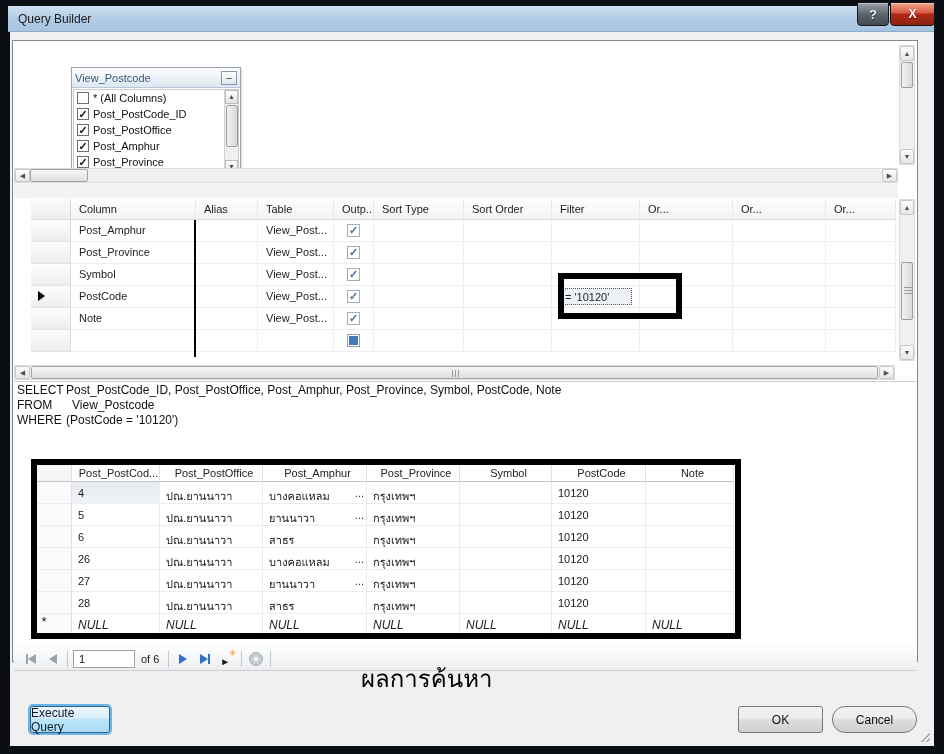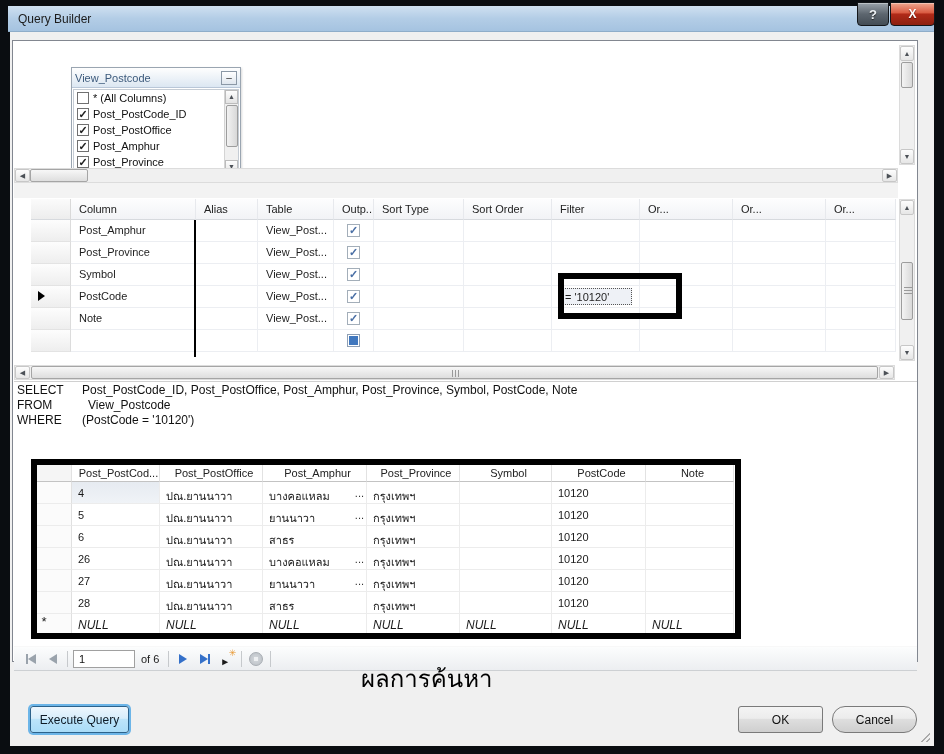--- a/index.html
+++ b/index.html
@@ -75,21 +75,21 @@
   .gridcb.ind { border:1px solid #8fa0b5; position:relative; }
   .gridcb.ind::after { content:""; position:absolute; left:1px; top:1px; right:1px; bottom:1px; background:#4178be; }
   .filter-val { position:absolute; left:6px; top:2px; width:74px; height:17px; border:1px dotted #555;
     background:#eef1f6; font-size:11px; color:#1e1e1e; padding:2px 0 0 6px; white-space:nowrap; }
   .vline-anno { position:absolute; background:#000; }
   .anno-box { position:absolute; border:6px solid #000; background:transparent; z-index:30; }
 
   
   .sqlpane { position:absolute; left:1px; top:340px; width:903px; height:74px; background:#fff; border-top:1px solid #d0d0d0; }
   .sqlline { display:flex; font-size:12px; color:#111; margin-top:1px; }
-  .sqlline .kw { width:68px; padding-left:3px; }
+  .sqlline .kw { width:52px; padding-left:3px; }
   .sqlline .cl { padding-left:0px; white-space:nowrap; }
   .sqlline.f .cl { padding-left:6px; }
 
   
   .res { position:absolute; left:24px; top:424px; display:grid;
     grid-template-columns:35px 88px 103px 104px 93px 92px 94px 88px; background:#fff; }
   .res .hc { height:17px; font-size:11px; color:#222; padding:2px 0 0 6px; background:#fff;
     border-bottom:1px solid #c3c3c3; border-right:1px solid #e2e2e2; white-space:nowrap; overflow:hidden;text-align:center; }
   .res .hc.sel { background:#f5f5f5; }
   .res .sel-cell { height:22px; background:#fbfbfb; border-right:1px solid #e0e0e0; border-bottom:1px solid #ececec;
@@ -118,21 +118,21 @@
   .addnew { position:relative; width:16px; height:16px; }
   .addnew .arr { position:absolute; left:1px; bottom:0px; font-size:10px; color:#1a1a1a; }
   .addnew .spark { position:absolute; right:-1px; top:-3px; font-size:9px; color:#e8962e; }
   .stopicon { width:14px; height:14px; border-radius:50%; background:radial-gradient(#d6dade,#b9bec4);
     border:1px solid #a8adb3; position:relative; }
   .stopicon::after { content:""; position:absolute; left:4px; top:4px; width:4px; height:4px; background:#eef0f2; }
 
   .thai-label { position:absolute; left:348px; top:618px; font-size:24px; color:#000; z-index:40; white-space:nowrap; }
 
   
-  .exec-btn { position:absolute; left:20px; top:674px; width:99px; height:27px; border:1px solid #2c628b; border-radius:3px;
+  .exec-btn { position:absolute; left:20px; top:674px; width:80px; height:27px; border:1px solid #2c628b; border-radius:3px;
     background:linear-gradient(#edf6fd,#d7edfb 45%,#bce4fa 50%,#a9dcf8); font-size:12px; color:#0f1b26;
     box-shadow:0 0 0 2px #6cb5e8; display:flex; align-items:center; justify-content:center; }
   .std-btn { position:absolute; top:674px; width:85px; height:27px; border:1px solid #7a7a7a; border-radius:3px;
     background:linear-gradient(#f4f4f4,#ececec 45%,#dedede 50%,#cfcfcf); font-size:12px; color:#111;
     display:flex; align-items:center; justify-content:center; }
   .ok { left:728px; } .cancel { left:822px;border-radius:13px; }
   .grip-dots { position:absolute; right:4px; bottom:4px; width:10px; height:10px;
     background:
       linear-gradient(135deg, transparent 0 50%, #aaa 50% 60%, transparent 60% 75%, #aaa 75% 85%, transparent 85%); }
 </style>

